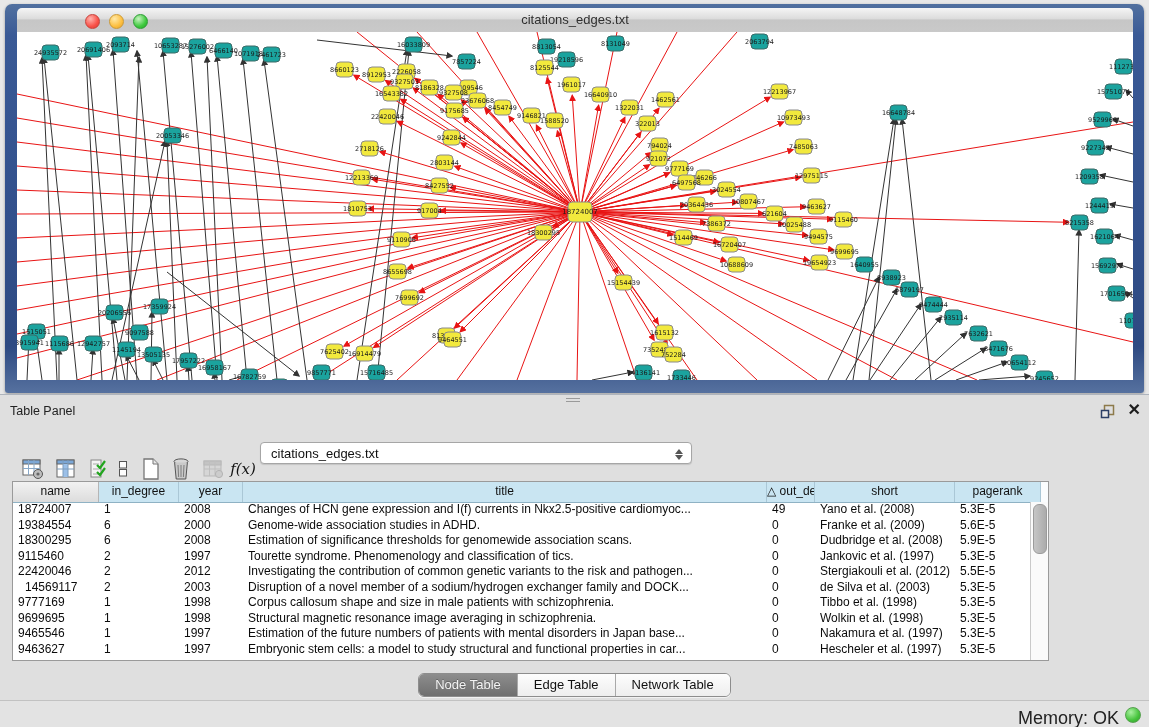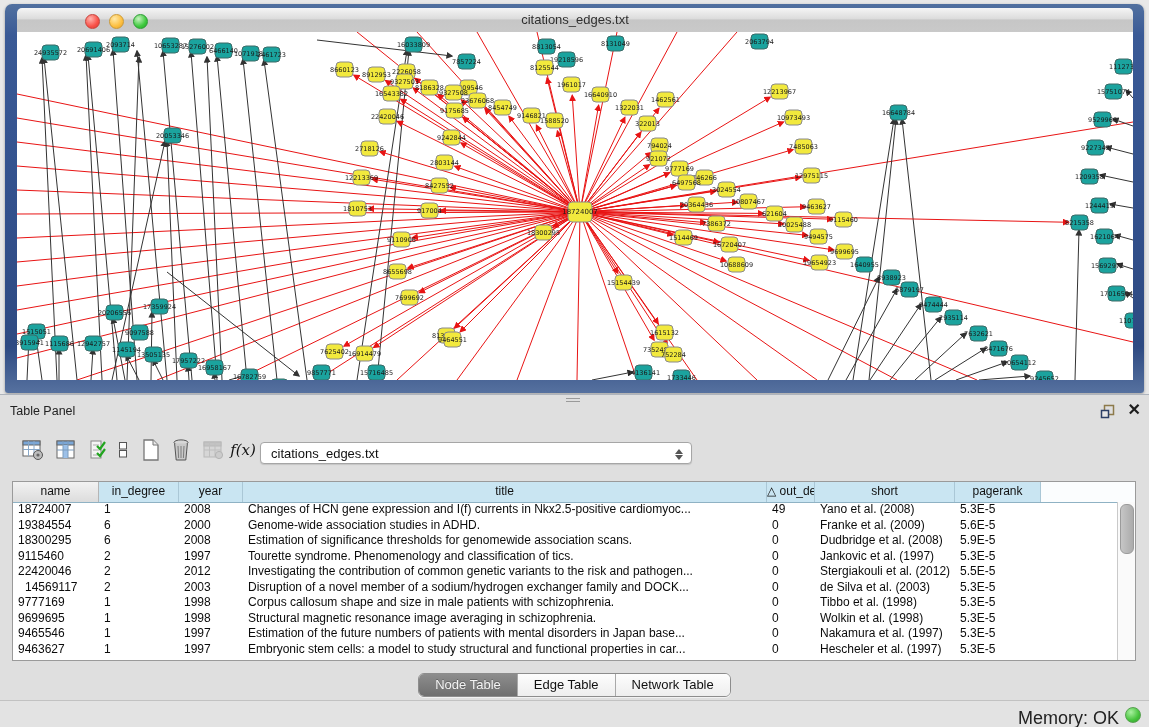--- a/index.html
+++ b/index.html
@@ -23,29 +23,29 @@
 
   
   .table-panel{position:absolute;left:0;top:394px;width:1149px;height:333px;background:#dfdfdf;border-top:1px solid #aeb4bd;}
   .panel-resize{position:absolute;left:566px;top:1px;width:14px;height:7px;cursor:row-resize;}
   .panel-resize span{display:block;height:1px;background:#9a9a9a;margin-top:2px;}
   .panel-title{position:absolute;left:10px;top:9px;font-size:12.5px;color:#222;}
   .panel-float{position:absolute;right:33px;top:9px;width:16px;height:15px;}
   .panel-close{position:absolute;right:8px;top:6px;font-size:16px;font-weight:bold;color:#1d1d1d;line-height:18px;}
 
   .toolbar{position:absolute;left:12px;top:40px;right:10px;height:38px;}
-  .tool-btn{position:absolute;top:1px;width:26px;height:28px;display:flex;align-items:center;justify-content:center;}
+  .tool-btn{position:absolute;top:20px;width:26px;height:28px;display:flex;align-items:center;justify-content:center;}
   .dropdown{position:absolute;left:248px;top:7px;width:432px;height:22px;background:#fff;border:1px solid #a6a6a6;border-radius:4px;
     box-shadow:0 1px 1px rgba(0,0,0,.12);font-size:13px;color:#111;line-height:22px;padding-left:10px;box-sizing:border-box;}
   .dd-stepper{position:absolute;right:7px;top:3px;width:11px;height:16px;display:flex;flex-direction:column;align-items:center;justify-content:center;gap:1px;}
   .dd-stepper i{display:block;width:0;height:0;border-left:4px solid transparent;border-right:4px solid transparent;}
   .dd-stepper .up{border-bottom:5px solid #555;}
   .dd-stepper .dn{border-top:5px solid #555;}
 
-  .grid-frame{position:absolute;left:12px;top:86px;width:1124px;height:180px;background:#fff;border:1px solid #9a9a9a;box-sizing:border-box;}
+  .grid-frame{position:absolute;left:12px;top:86px;width:1037px;height:180px;background:#fff;border:1px solid #9a9a9a;box-sizing:border-box;}
   .grid-header{display:flex;height:20px;border-bottom:1px solid #8fb2c4;}
   .gh-cell{box-sizing:border-box;border-right:1px solid #aac7d6;background:#c9e5f2;font-size:12px;color:#111;
     text-align:center;line-height:19px;overflow:hidden;white-space:nowrap;flex:0 0 auto;}
   .gh-cell.gray{background:linear-gradient(180deg,#f2f2f2,#dcdcdc);border-right:1px solid #b5b5b5;}
   .gh-fill{flex:1 1 auto;background:#fbfdfe;}
   .grid-body{position:absolute;left:0;top:20px;right:17px;bottom:0;overflow:hidden;}
   .grid-row{display:flex;height:15.5px;}
   .g-cell{box-sizing:border-box;padding-left:5px;font-size:12px;color:#0b0b0b;line-height:15.5px;
     overflow:hidden;white-space:nowrap;flex:0 0 auto;}
   .scrollbar{position:absolute;right:0;top:20px;bottom:0;width:17px;background:#fafafa;border-left:1px solid #c9c9c9;}

